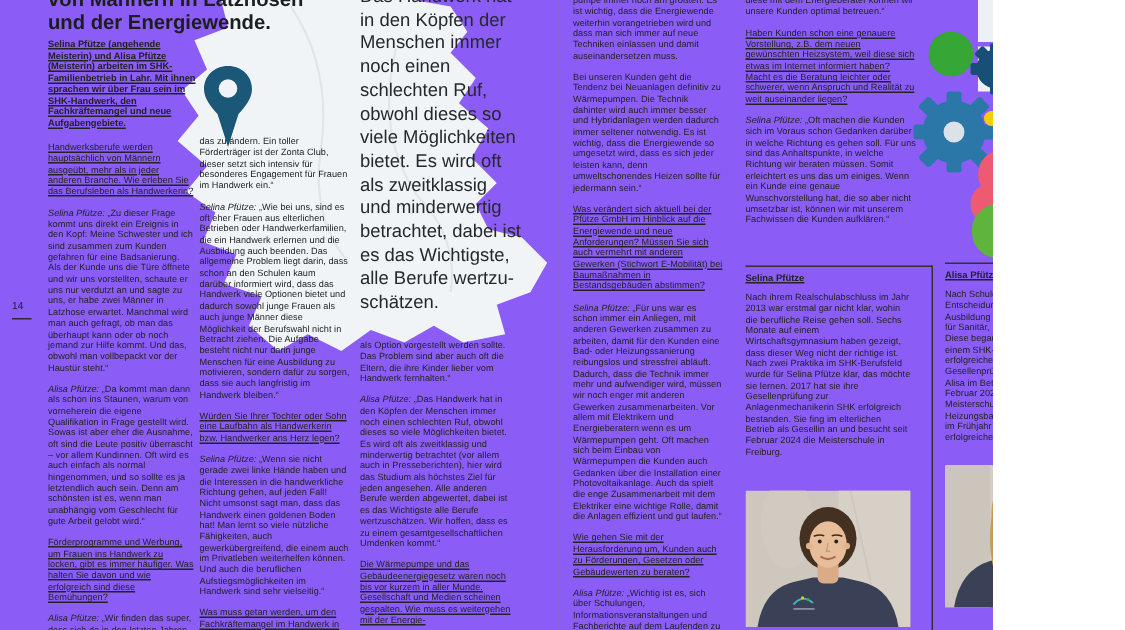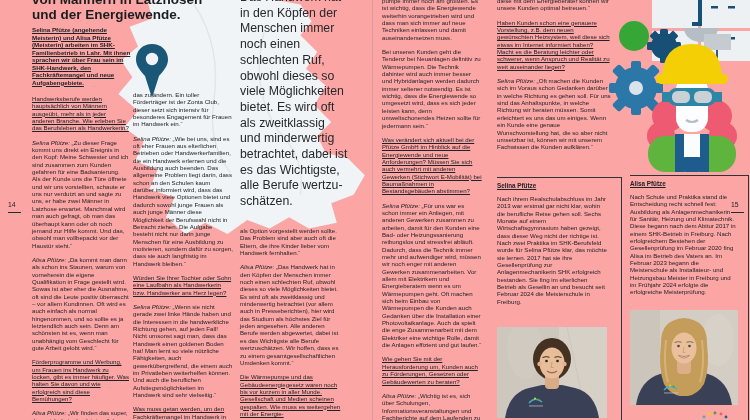--- a/index.html
+++ b/index.html
@@ -1,17 +1,17 @@
 <!DOCTYPE html>
 <html><head>
 <meta charset="utf-8">
 <style>
   *{margin:0;padding:0;box-sizing:border-box}
   body{font-family:"Liberation Sans",sans-serif;background:#fff}
-  #stage{position:relative;width:750px;height:420px;background:#fca5a5;overflow:hidden;color:#212326}
+  #stage{position:relative;width:662px;height:420px;background:#8b5cf6;overflow:hidden;color:#212326}
   .abs{position:absolute}
   .body{font-size:6.1px;line-height:7.35px;letter-spacing:.02px;color:#212326;margin-bottom:7px;text-align:left}
   .q{text-decoration:underline;text-decoration-thickness:.6px;text-underline-offset:1px}
   .speaker{font-style:italic}
   .col{position:absolute}
   #headline{left:32px;top:-8px;width:230px;font-size:13.5px;line-height:15px;font-weight:700;color:#1b1d1f}
   #intro{left:32px;top:26px;width:99px;font-size:6.2px;line-height:7.5px;font-weight:700;text-decoration:underline;text-decoration-thickness:.6px;text-underline-offset:1px}
   #c1{left:32px;top:95px;width:97px}
   #c2{left:133px;top:91px;width:100px}
   #quote{left:240px;top:-10px;width:108px;font-size:12.3px;line-height:15.7px;color:#26282b}

